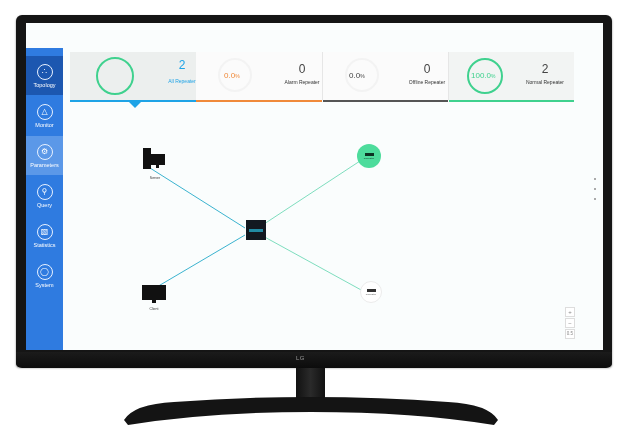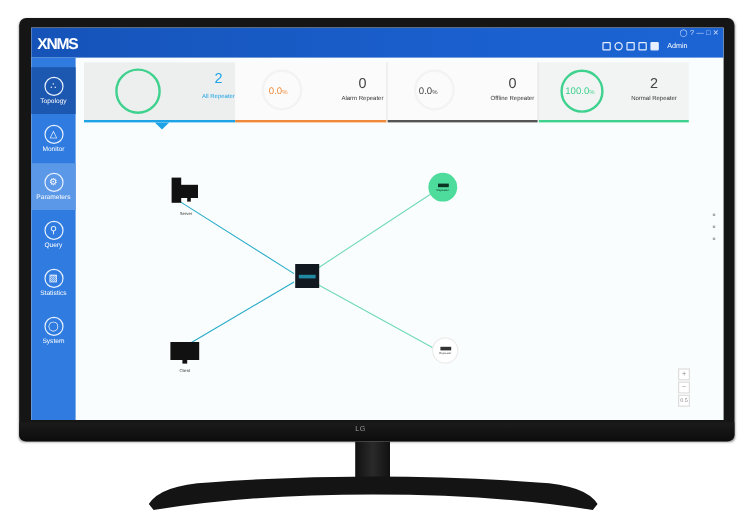--- a/index.html
+++ b/index.html
@@ -50,38 +50,20 @@
 <div class="stage">
   <div class="bezel"></div>
   <div class="bezel-chin"></div>
   <div class="logo-lg">LG</div>
   <div class="neck"></div>
   <svg class="foot" viewBox="0 0 394 32">
     <path d="M10 26 Q20 10 60 8 Q197 -2 334 8 Q374 10 384 26 L380 31 Q300 18 197 18 Q94 18 14 31 Z" fill="#141414"></path>
   </svg>
 
   <div class="screen">
-    <div class="titlebar">
-      <div class="app-logo">XNMS</div>
-      <div class="win-ctrls">
-        <span>◯</span>
-        <span>?</span>
-        <span>—</span>
-        <span>□</span>
-        <span>✕</span>
-      </div>
-      <div class="toolbar-icons">
-        <div class="tb-icon"></div>
-        <div class="tb-icon" style="border-radius:50%"></div>
-        <div class="tb-icon"></div>
-        <div class="tb-icon"></div>
-        <div class="tb-icon" style="background:#e8f0ff"></div>
-        <span class="admin">Admin</span>
-      </div>
-    </div>
 
     <div class="sidebar">
       <div class="side-item active" style="top:8px">
         <div class="side-icon">∴</div>
         <div class="side-label">Topology</div>
       </div>
       <div class="side-item" style="top:48px">
         <div class="side-icon">△</div>
         <div class="side-label">Monitor</div>
       </div>

